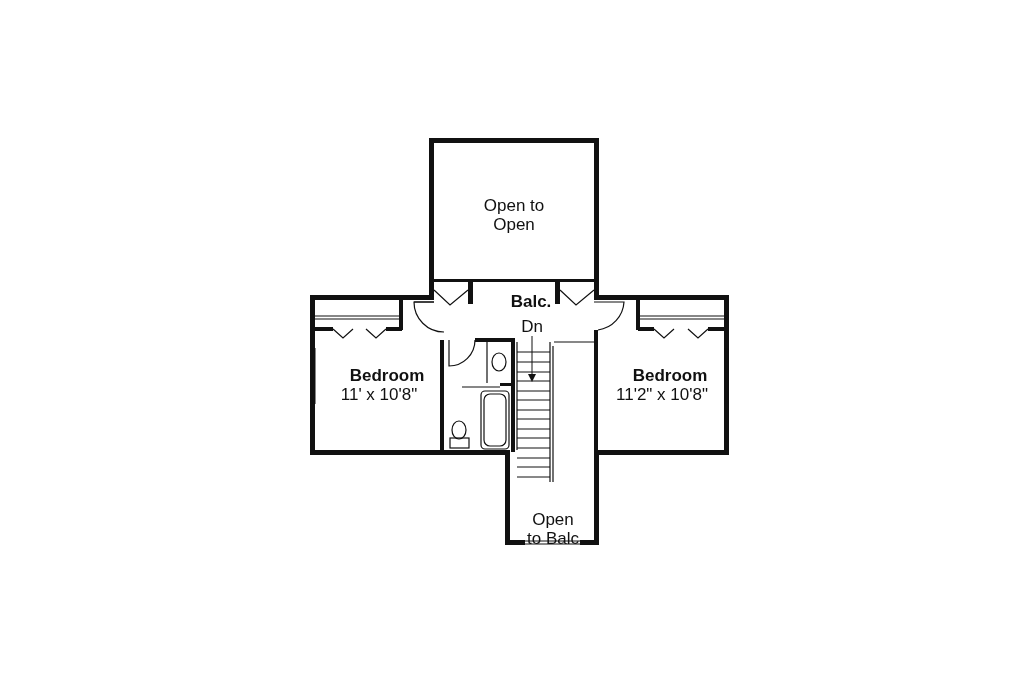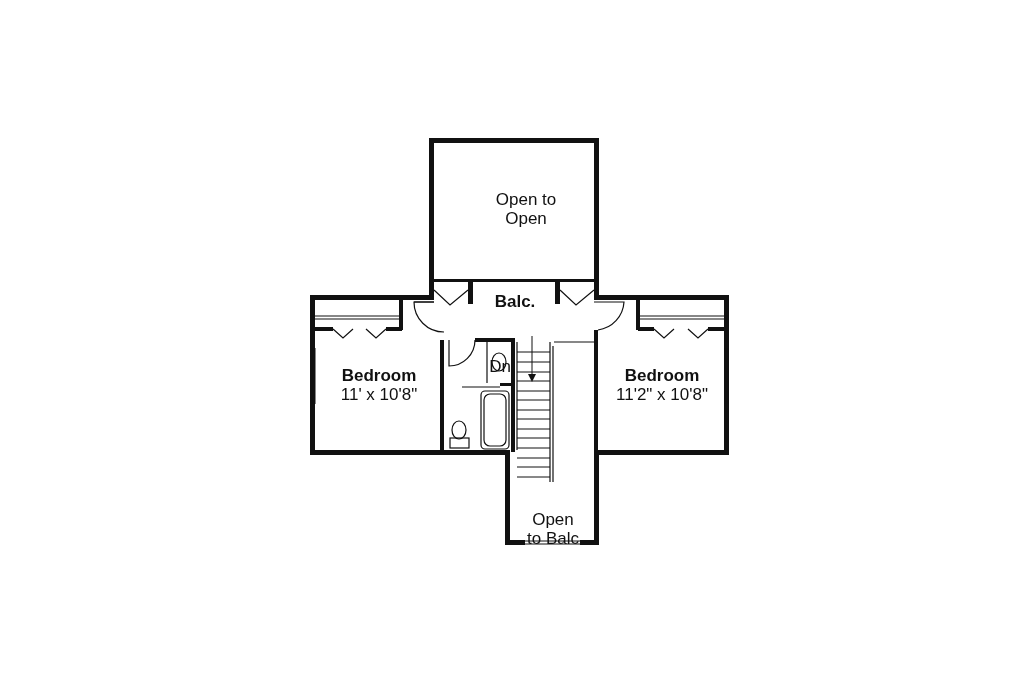--- a/index.html
+++ b/index.html
@@ -1,20 +1,20 @@
 <!DOCTYPE html>
 <html><head>
   <meta charset="utf-8">
   <style>
     html, body { margin: 0; padding: 0; background: #ffffff; }
     body { width: 1024px; height: 682px; position: relative; overflow: hidden; font-family: "Liberation Sans", sans-serif; }
     svg.plan { position: absolute; left: 0; top: 0; }
     .lbl { position: absolute; color: #111; text-align: center; line-height: 1.12; white-space: nowrap; transform: translateX(-50%); }
     .lbl-reg { font-size: 17px; font-weight: normal; }
-    .lbl-bold { font-size: 17px; font-weight: bold; }
+    .lbl-bold { font-size: 17px; font-weight: bold; margin-left: 16px; }
   </style>
 </head>
 <body>
 
 <svg class="plan" width="1024" height="682" viewBox="0 0 1024 682">
   <g fill="#111">
 
     <rect x="429" y="138" width="170" height="5"></rect>
     <rect x="429" y="138" width="5" height="150"></rect>
     <rect x="594" y="138" width="5" height="150"></rect>
@@ -108,27 +108,27 @@
     <line x1="517" y1="458" x2="550" y2="458"></line>
     <line x1="517" y1="467" x2="550" y2="467"></line>
     <line x1="517" y1="477" x2="550" y2="477"></line>
   </g>
   <g>
     <line x1="532" y1="336" x2="532" y2="378" stroke="#111" stroke-width="1"></line>
     <polygon points="528,374 536,374 532,382" fill="#111"></polygon>
   </g>
 </svg>
 
-<div class="lbl lbl-reg" style="left:514px; top:190px;margin-left:12px;">
+<div class="lbl lbl-reg" style="left:514px; top:196px;">
   <div>Open to</div>
   <div>Open</div>
 </div>
 
 <div class="lbl lbl-bold" style="left:515px; top:292px;">Balc.</div>
-<div class="lbl lbl-reg" style="left:500px; top:317px;margin-top:40px;">Dn</div>
+<div class="lbl lbl-reg" style="left:532px; top:317px;">Dn</div>
 
 <div class="lbl" style="left:379px; top:366px;">
   <div class="lbl-bold">Bedroom</div>
   <div class="lbl-reg">11' x 10'8"</div>
 </div>
 
 <div class="lbl" style="left:662px; top:366px;">
   <div class="lbl-bold">Bedroom</div>
   <div class="lbl-reg">11'2" x 10'8"</div>
 </div>

